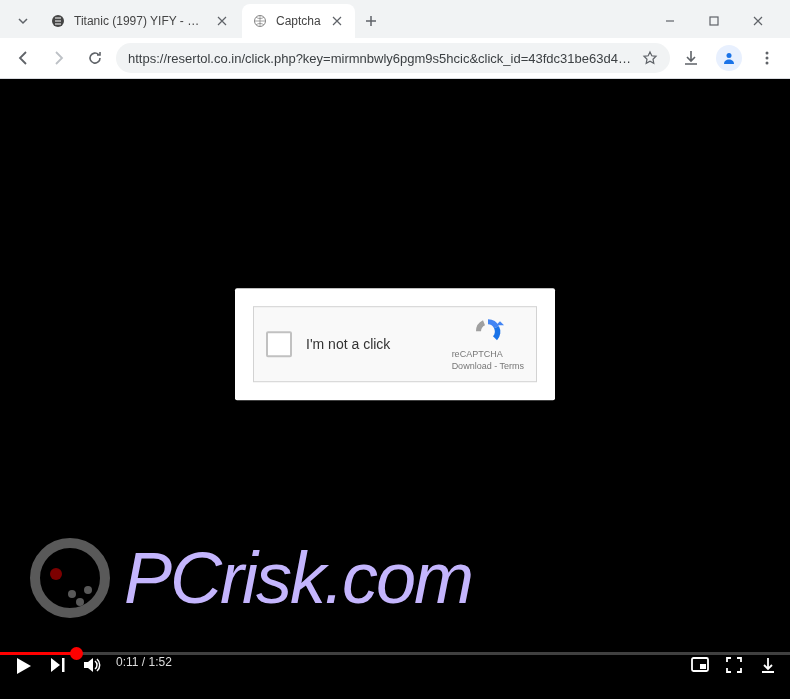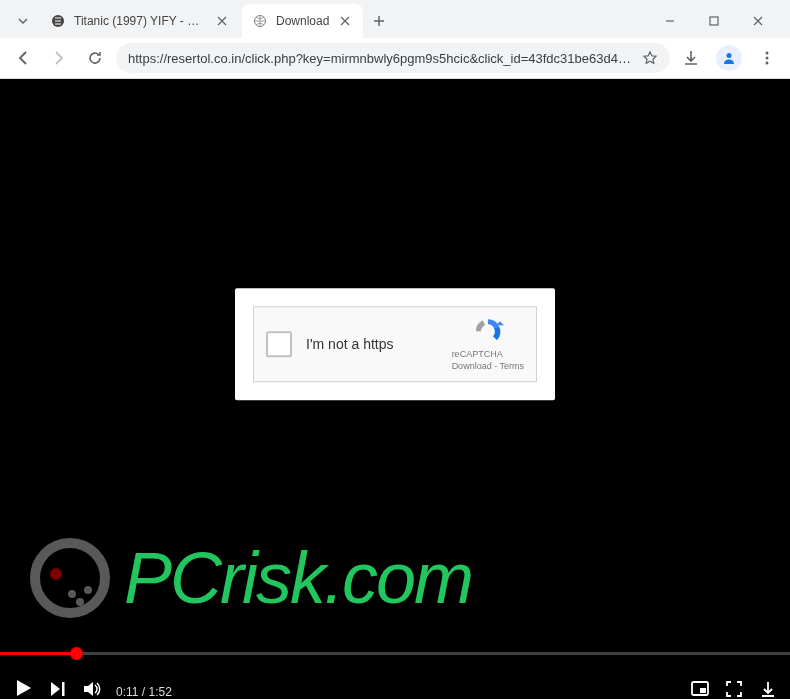--- a/index.html
+++ b/index.html
@@ -33,31 +33,31 @@
 
 
 .captcha-card { position: absolute; left: 50%; top: 50%; transform: translate(-50%, -90%); width: 320px; background: #fff; padding: 18px; border-radius: 2px; }
 .captcha-box { border: 1px solid #d3d3d3; background: #f9f9f9; height: 76px; display: flex; align-items: center; padding: 0 12px; }
 .captcha-check { width: 26px; height: 26px; border: 2px solid #c1c1c1; background: #fff; border-radius: 2px; margin-right: 14px; cursor: pointer; }
 .captcha-label { flex: 1; font-size: 14px; color: #333; }
 .captcha-right { text-align: left; font-size: 9px; color: #777; line-height: 1.3; }
 .captcha-logo { width: 36px; height: 32px; margin: 0 auto 2px; }
 
 
-.watermark { position: absolute; left: 30px; bottom: 80px; display: flex; align-items: center; color: #22c55e; font-size: 72px; font-weight: 500; font-style: italic; letter-spacing: -2px; user-select: none; }
+.watermark { position: absolute; left: 30px; bottom: 80px; display: flex; align-items: center; color: #c4b5fd; font-size: 72px; font-weight: 500; font-style: italic; letter-spacing: -2px; user-select: none; }
 .wm-logo { width: 80px; height: 80px; border: 10px solid #595959; border-radius: 50%; display: flex; align-items: center; justify-content: center; margin-right: 14px; position: relative; }
 .wm-logo::before { content:""; width:12px; height:12px; background:#7c0000; border-radius:50%; position:absolute; top:20px; left:10px; }
 .wm-logo::after { content:""; width:8px; height:8px; background:#595959; border-radius:50%; position:absolute; top:42px; left:28px; box-shadow: 8px 8px 0 #595959, 16px -4px 0 #595959; }
 .wm-text { font-family: Arial, sans-serif; }
 
 
 .progress-bar { position: absolute; bottom: 44px; left: 0; right: 0; height: 3px; background: rgba(255,255,255,0.25); }
 .progress-fill { height: 100%; background: #ff0000; width: 9.6%; position: relative; }
 .progress-fill::after { content:""; position:absolute; right:-7px; top:-5px; width:13px; height:13px; background:#ff0000; border-radius:50%; }
-.player-controls { position: absolute; bottom: 0; left: 0; right: 0; height: 44px; display: flex; align-items: flex-end; padding: 0 12px; gap: 14px; color: #fff; }
+.player-controls { position: absolute; bottom: 0; left: 0; right: 0; height: 44px; display: flex; align-items: flex-start; padding: 0 12px; gap: 14px; color: #fff; }
 .pc-btn { display: flex; align-items: center; justify-content: center; cursor: pointer; }
 .pc-spacer { flex: 1; }
 .time-display { font-size: 12px; color: #ddd; }
 
 svg { display: block; }
 </style>
 </head>
 <body>
 
 <div class="browser-chrome">
@@ -83,21 +83,21 @@
       </span>
     </div>
 
     <div class="tab active">
       <span class="tab-favicon">
         <svg width="14" height="14" viewBox="0 0 14 14">
             <circle cx="7" cy="7" r="5.5" fill="none" stroke="#888" stroke-width="1"></circle>
             <path d="M7 1.5v11M1.5 7h11M3 3c2 2 6 2 8 0M3 11c2-2 6-2 8 0" stroke="#888" stroke-width="0.8" fill="none"></path>
           </svg>
       </span>
-      <span class="tab-title">Download</span>
+      <span class="tab-title">Captcha</span>
       <span class="tab-close">
         <svg width="10" height="10" viewBox="0 0 10 10">
             <path d="M1 1l8 8M9 1l-8 8" stroke="#5f6368" stroke-width="1.2"></path>
           </svg>
       </span>
     </div>
 
     <div class="new-tab">
       <svg width="14" height="14" viewBox="0 0 14 14">
           <path d="M7 2v10M2 7h10" stroke="#5f6368" stroke-width="1.5"></path>
@@ -172,21 +172,21 @@
         </svg>
     </div>
   </div>
 </div>
 
 <div class="content">
 
   <div class="captcha-card">
     <div class="captcha-box">
       <div class="captcha-check"></div>
-      <div class="captcha-label">I'm not a https</div>
+      <div class="captcha-label">I'm not a click</div>
       <div class="captcha-right">
         <div class="captcha-logo">
           <svg width="36" height="32" viewBox="0 0 36 32">
             <path d="M18 4a12 12 0 0 1 11 7l-5 2a7 7 0 0 0-6-4z" fill="#4285f4"></path>
             <path d="M29 11l-5 2a7 7 0 0 1-1 8l4 4a12 12 0 0 0 2-14z" fill="#1a73e8"></path>
             <path d="M6 16a12 12 0 0 1 7-11l2 5a7 7 0 0 0-4 6z" fill="#a0a0a0"></path>
             <polygon points="30,6 34,10 26,10" fill="#4285f4"></polygon>
           </svg>
         </div>
         <div>reCAPTCHA</div>

